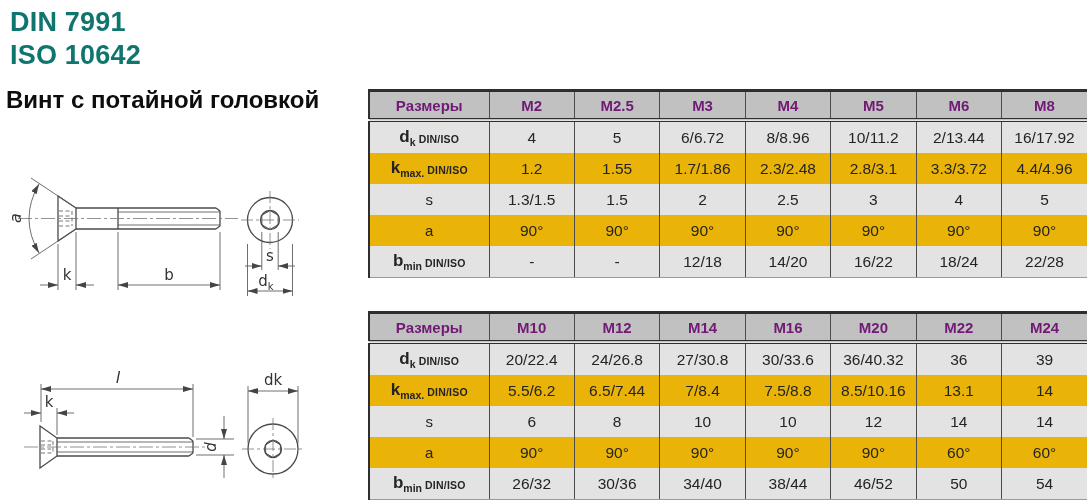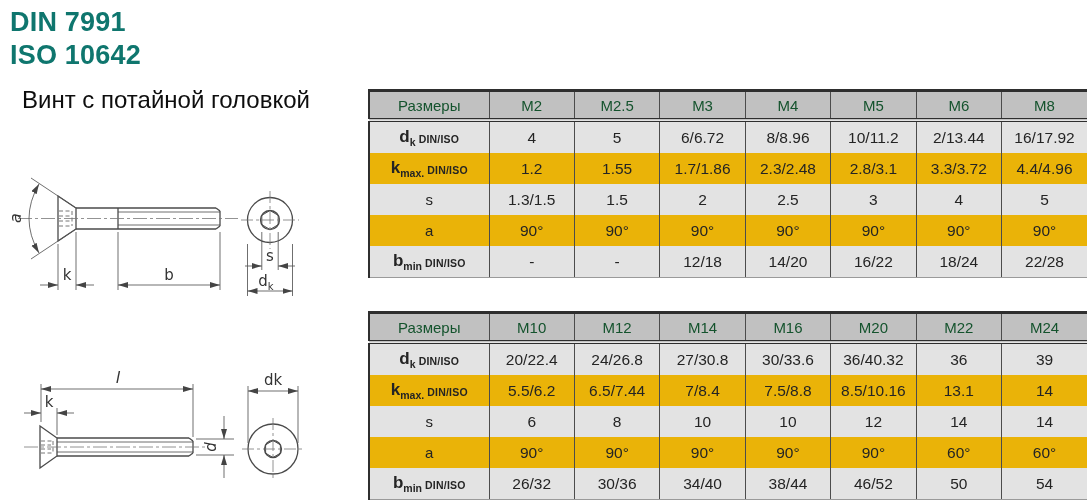--- a/index.html
+++ b/index.html
@@ -2,27 +2,27 @@
 <html><head>
 <meta charset="utf-8">
 <style>
   html,body{margin:0;padding:0;background:#fff;}
   .page{position:relative;width:1087px;height:500px;background:#ffffff;
         font-family:"Liberation Sans",sans-serif;overflow:hidden;color:#1d1d1d;}
 
   
   .titles{position:absolute;left:10px;top:6px;line-height:1.22;}
   .std{font-size:27px;font-weight:700;color:#0f766e;letter-spacing:.2px;}
-  .product{position:absolute;left:22px;top:86px;font-size:24px;font-weight:400;color:#0d0d0d;}
+  .product{position:absolute;left:6px;top:86px;font-size:24px;font-weight:700;color:#0d0d0d;}
 
   
   table.dim{position:absolute;left:368px;width:719px;border-collapse:collapse;
             table-layout:fixed;border-left:2px solid #2f2f2f;}
   #t1{top:89px;} #t2{top:311px;}
-  table.dim th{background:#c1c1c1;height:26px;font-size:15px;font-weight:400;color:#14532d;
+  table.dim th{background:#c1c1c1;height:26px;font-size:15px;font-weight:700;color:#701a75;
                border-top:3px solid #2e2e2e;border-bottom:4px double #2e2e2e;
                border-left:1px solid #4c4c4c;text-align:center;padding:0;}
   table.dim th:first-child{border-left:none;}
   table.dim td{height:31px;font-size:15.5px;text-align:center;color:#242424;
                border-left:1px solid #4c4c4c;padding:0;}
   table.dim td:first-child{border-left:none;margin-left:35px;}
   table.dim tr.shade{background:#e3e3e3;}
   table.dim tr.plain{background:#eab308;}
   table.dim tbody tr:last-child td{border-bottom:1px solid #9a9a9a;}
   td.lbl .lm{font-size:15px;}

